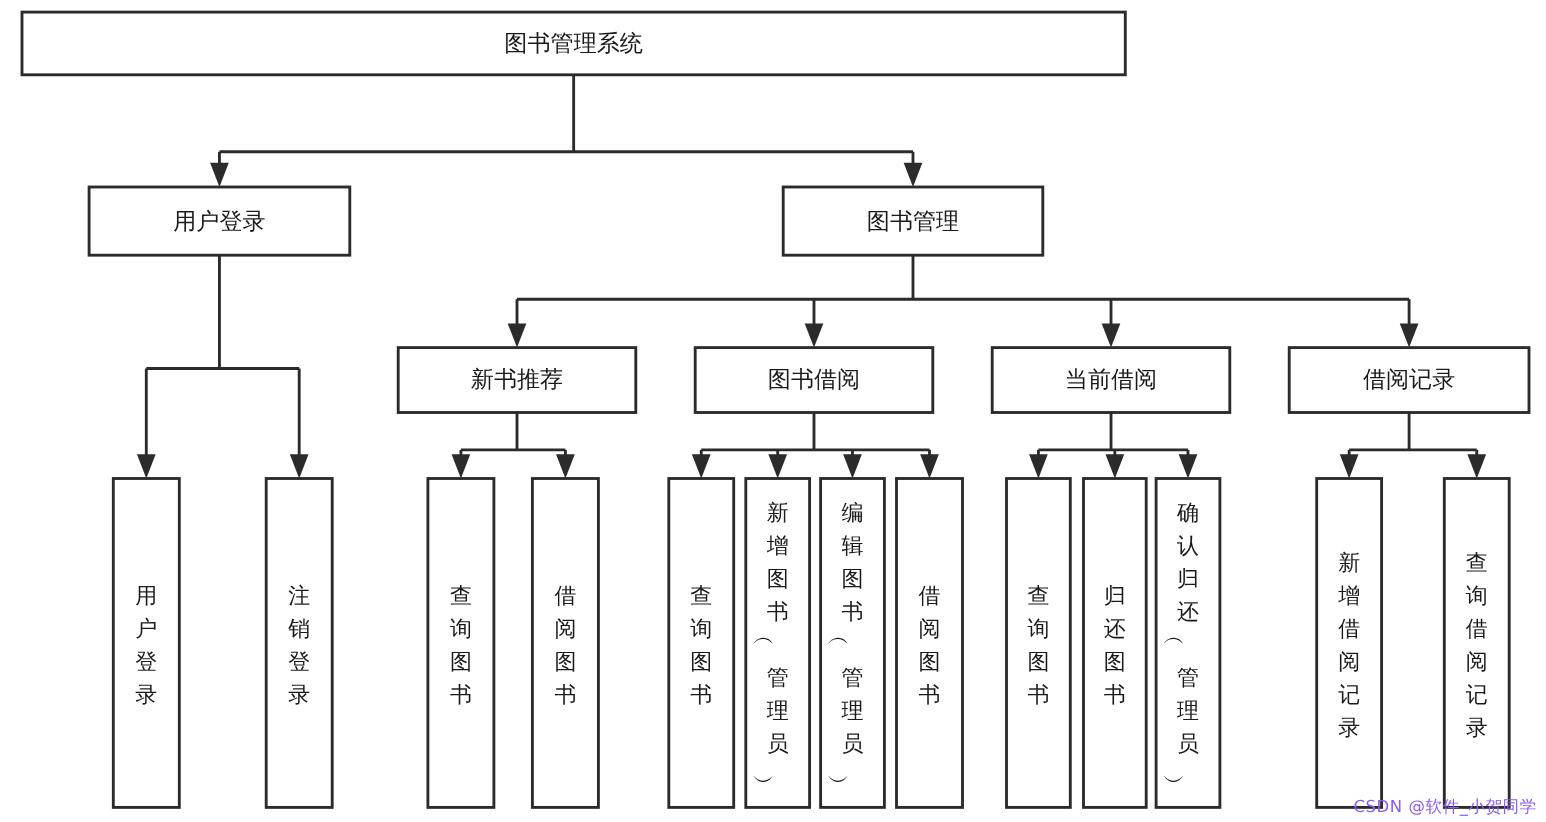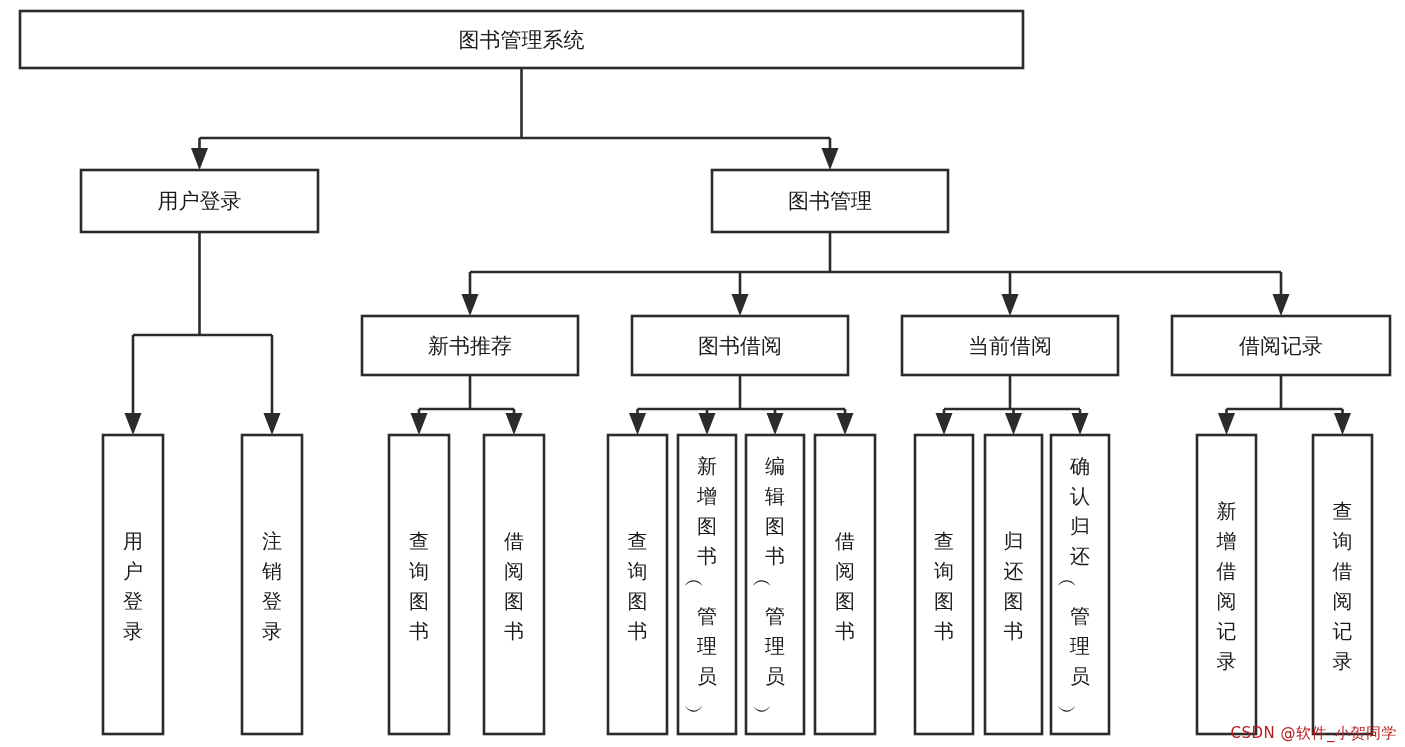--- a/index.html
+++ b/index.html
@@ -53,21 +53,21 @@
     font-size: 20px;
     fill: #1a1a1a;
     text-anchor: middle;
   }
   .watermark {
     position: absolute;
     right: 8px;
     bottom: 4px;
     font-family: "DejaVu Sans", "Liberation Sans", sans-serif;
     font-size: 15px;
-    color: #b91c1c;
+    color: #8b5cf6;
     letter-spacing: 0.5px;
     white-space: nowrap;
     user-select: none;
   }
 </style>
 </head>
 <body>
 
 <div id="diagram-root">
   <svg class="flow" viewBox="0 0 1405 747" xmlns="http://www.w3.org/2000/svg">

